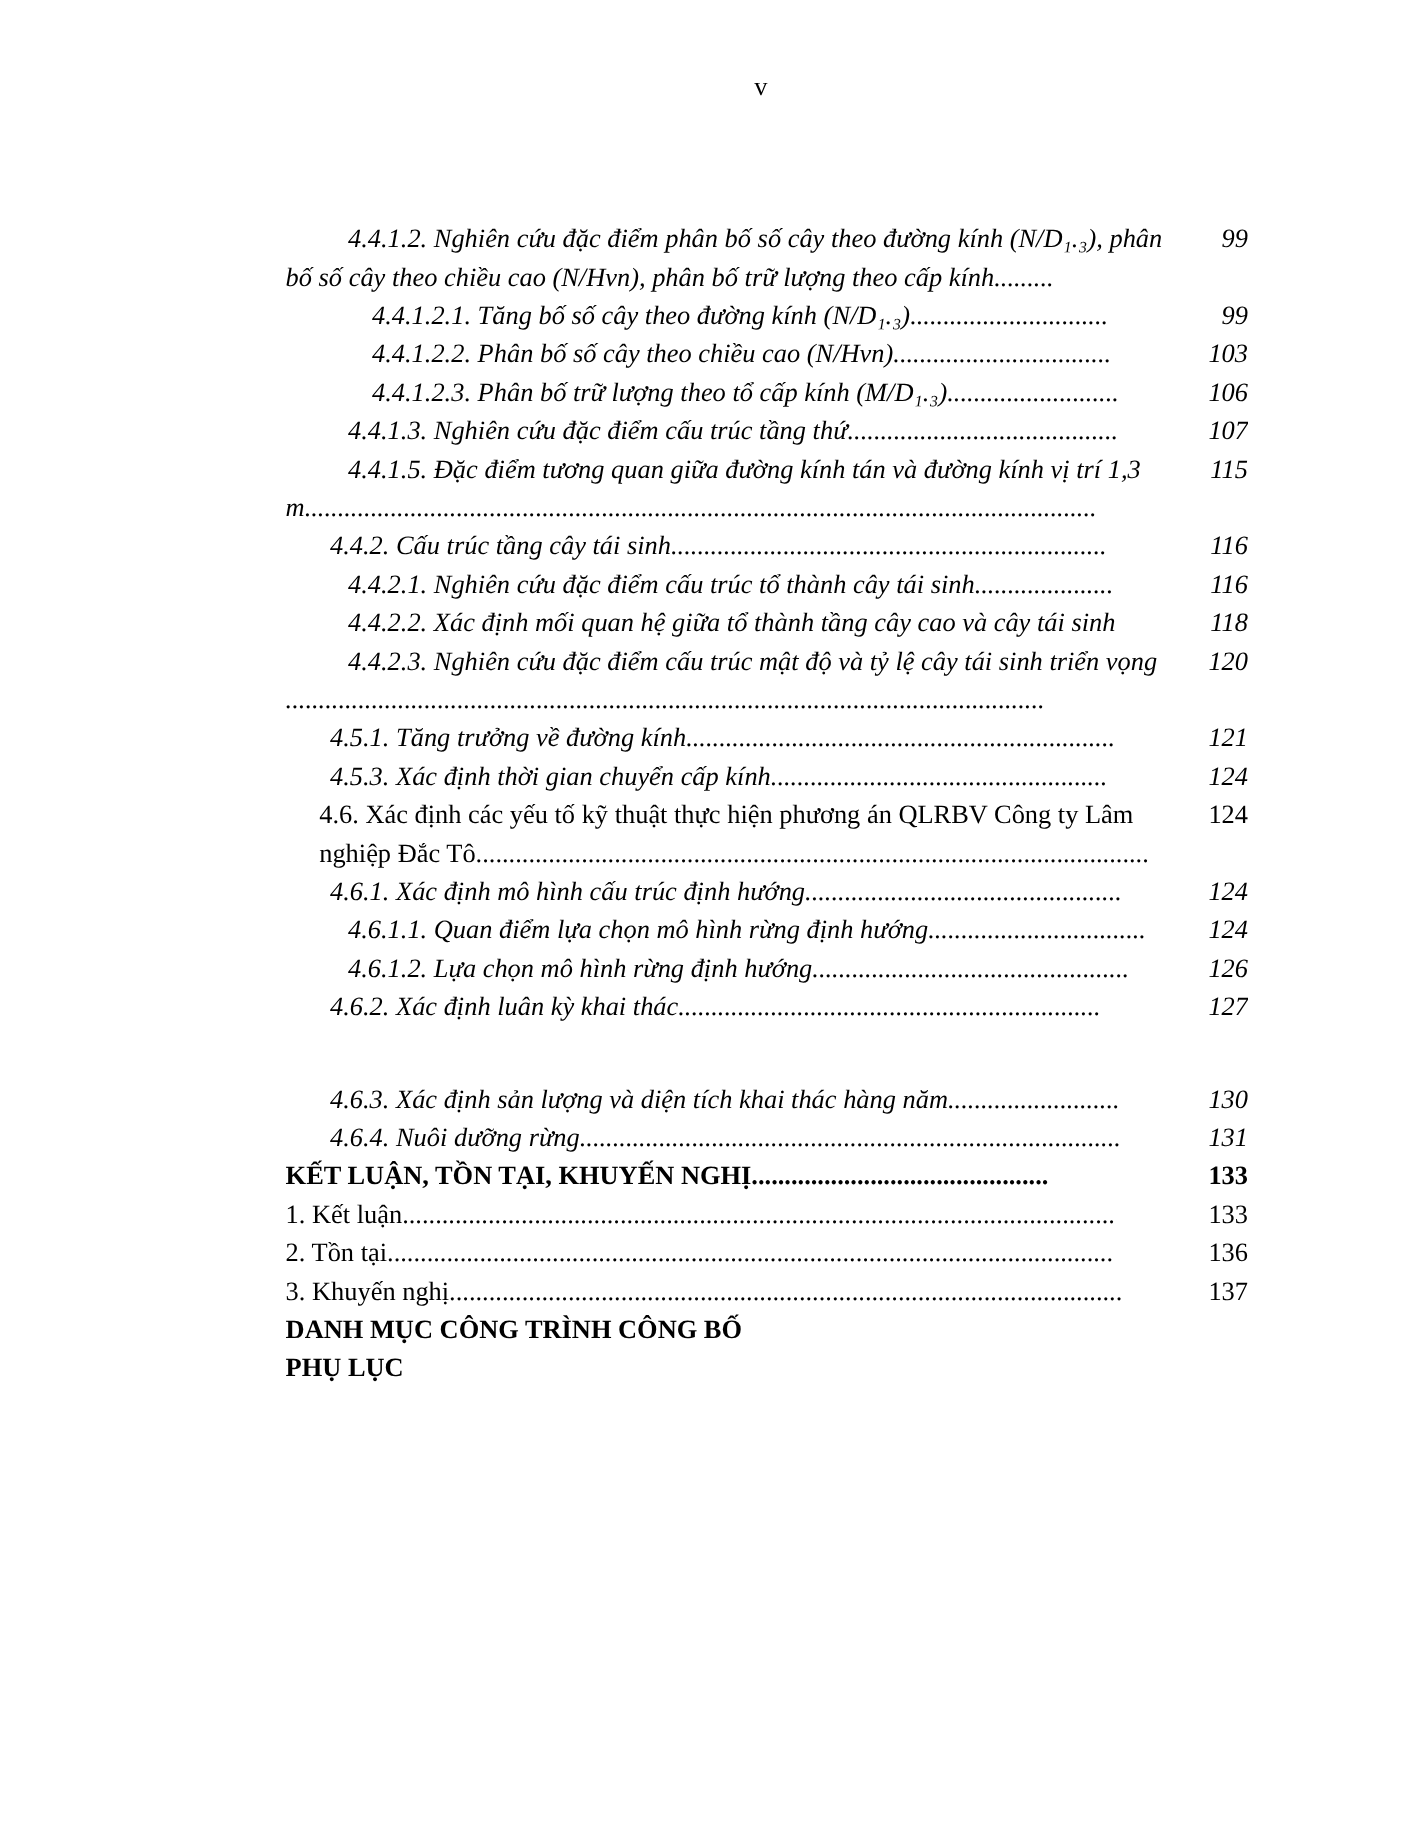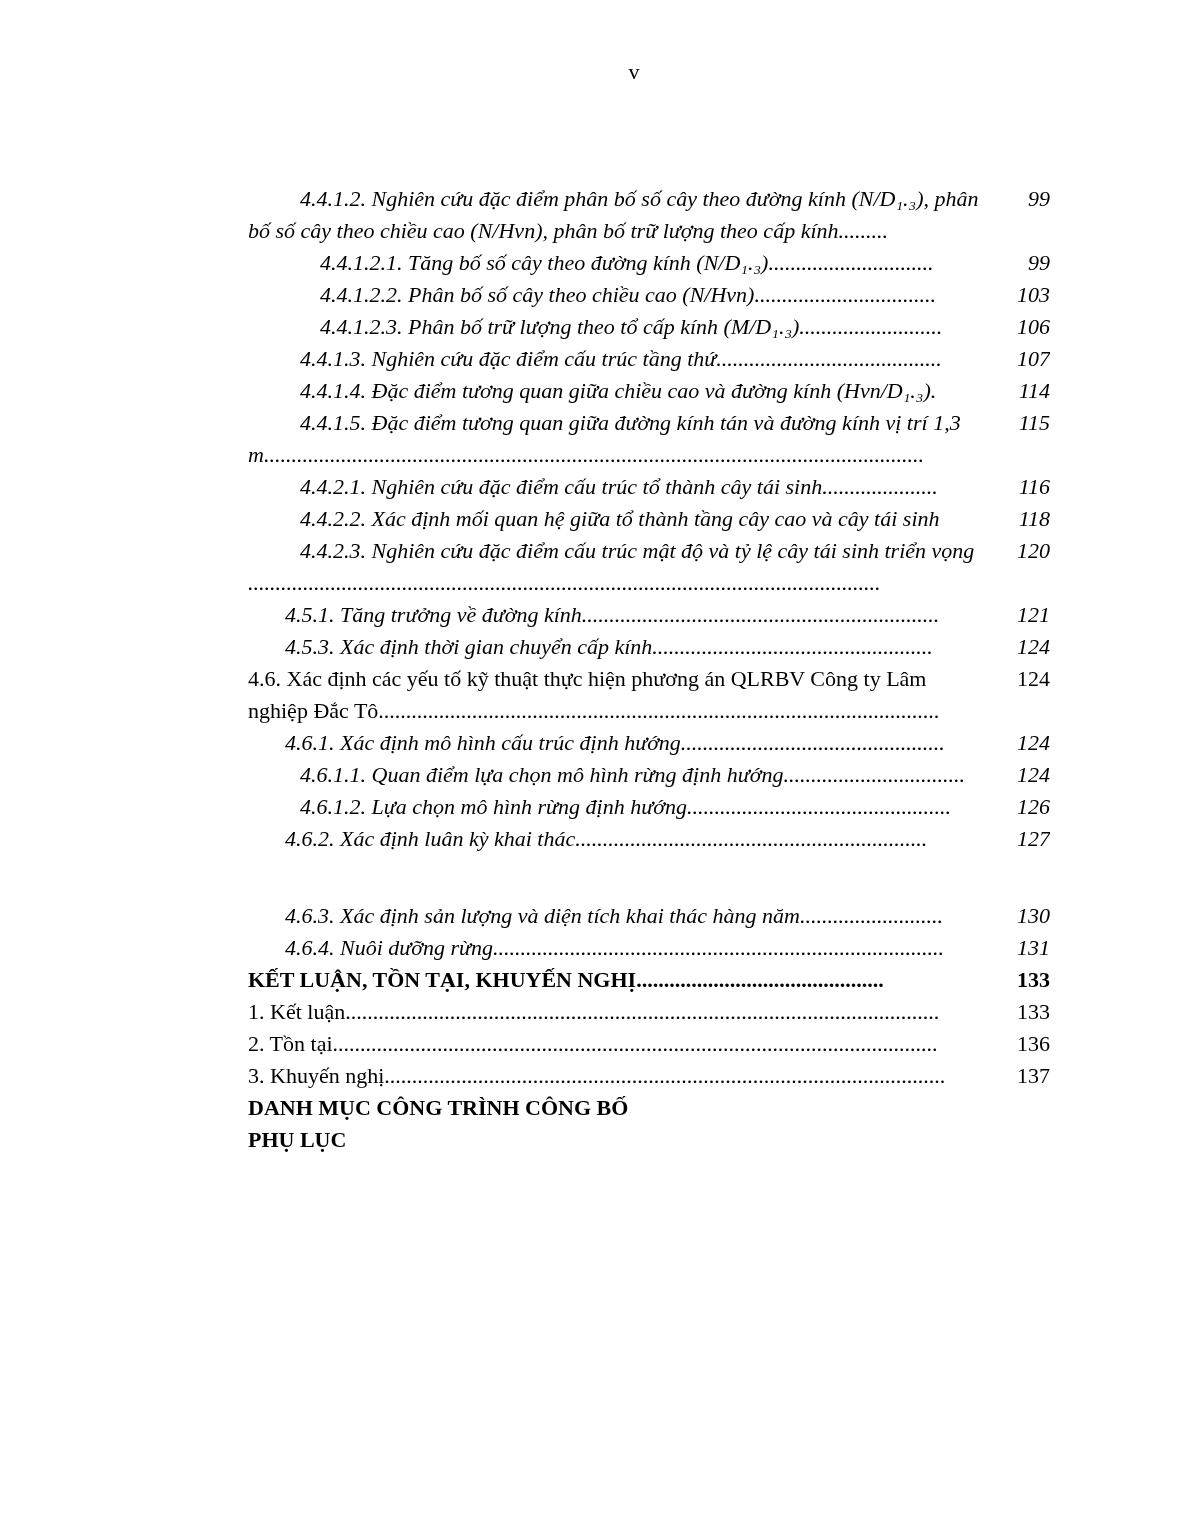--- a/index.html
+++ b/index.html
@@ -25,21 +25,21 @@
     top: 58px;
     left: 233px;
     width: 802px;
     text-align: center;
     font-size: 22px;
     line-height: 28px;
   }
   .toc {
     position: absolute;
     top: 183px;
-    left: 248px;
+    left: 238px;
     width: 802px;
   }
   .toc-entry {
     position: relative;
     font-size: 22px;
     line-height: 32px;
     padding-right: 66px;
     overflow: hidden;
   }
   .toc-entry.italic { font-style: italic; }
@@ -63,30 +63,30 @@
 
 <div class="page">
   <div class="header-pagenum">v</div>
 
   <div class="toc">
       <div class="toc-entry lvl2 italic" style="max-height: 64px;"><span>4.4.1.2. Nghiên cứu đặc điểm phân bố số cây theo đường kính (N/D₁.₃), phân bố số cây theo chiều cao (N/Hvn), phân bố trữ lượng theo cấp kính.........</span><span class="toc-page">99</span></div>
       <div class="toc-entry lvl3 italic" style="max-height: 32px;"><span>4.4.1.2.1. Tăng bố số cây theo đường kính (N/D₁.₃)..............................</span><span class="toc-page">99</span></div>
       <div class="toc-entry lvl3 italic" style="max-height: 32px;"><span>4.4.1.2.2. Phân bố số cây theo chiều cao (N/Hvn).................................</span><span class="toc-page">103</span></div>
       <div class="toc-entry lvl3 italic" style="max-height: 32px;"><span>4.4.1.2.3. Phân bố trữ lượng theo tổ cấp kính (M/D₁.₃)..........................</span><span class="toc-page">106</span></div>
       <div class="toc-entry lvl2 italic" style="max-height: 32px;"><span>4.4.1.3. Nghiên cứu đặc điểm cấu trúc tầng thứ.........................................</span><span class="toc-page">107</span></div>
-      <div class="toc-entry lvl2 italic" style="max-height: 32px;"><span>4.4.1.4. Đặc điểm tương quan giữa chiều cao và đường kính (Hvn/D₁.₃).</span><span class="toc-page">114</span></div>
+      <div class="toc-entry lvl2 italic" style="max-height: 32px;"><span class="toc-page">114</span></div>
       <div class="toc-entry lvl2 italic" style="max-height: 64px;"><span>4.4.1.5. Đặc điểm tương quan giữa đường kính tán và đường kính vị trí 1,3 m........................................................................................................................</span><span class="toc-page">115</span></div>
-      <div class="toc-entry lvl1 italic" style="max-height: 32px;"><span class="toc-page">116</span></div>
+      <div class="toc-entry lvl1 italic" style="max-height: 32px;"><span>4.4.2. Cấu trúc tầng cây tái sinh..................................................................</span><span class="toc-page">116</span></div>
       <div class="toc-entry lvl2 italic" style="max-height: 32px;"><span>4.4.2.1. Nghiên cứu đặc điểm cấu trúc tổ thành cây tái sinh.....................</span><span class="toc-page">116</span></div>
       <div class="toc-entry lvl2 italic" style="max-height: 32px;"><span>4.4.2.2. Xác định mối quan hệ giữa tổ thành tầng cây cao và cây tái sinh</span><span class="toc-page">118</span></div>
       <div class="toc-entry lvl2 italic" style="max-height: 64px;"><span>4.4.2.3. Nghiên cứu đặc điểm cấu trúc mật độ và tỷ lệ cây tái sinh triển vọng ...................................................................................................................</span><span class="toc-page">120</span></div>
       <div class="toc-entry lvl0 regular" style="max-height: 64px;"><span class="toc-page">121</span></div>
       <div class="toc-entry lvl1 italic" style="max-height: 32px;"><span>4.5.1. Tăng trưởng về đường kính.................................................................</span><span class="toc-page">121</span></div>
       <div class="toc-entry lvl1 italic" style="max-height: 32px;"><span>4.5.3. Xác định thời gian chuyển cấp kính...................................................</span><span class="toc-page">124</span></div>
-      <div class="toc-entry lvl0 regular" style="max-height: 64px;"><span>4.6. Xác định các yếu tố kỹ thuật thực hiện phương án QLRBV Công ty Lâm nghiệp Đắc Tô......................................................................................................</span><span class="toc-page">124</span></div>
+      <div class="toc-entry lvl0 regular" style="max-height: 64px; margin-left: 28px;"><span>4.6. Xác định các yếu tố kỹ thuật thực hiện phương án QLRBV Công ty Lâm nghiệp Đắc Tô......................................................................................................</span><span class="toc-page">124</span></div>
       <div class="toc-entry lvl1 italic" style="max-height: 32px;"><span>4.6.1. Xác định mô hình cấu trúc định hướng................................................</span><span class="toc-page">124</span></div>
       <div class="toc-entry lvl2 italic" style="max-height: 32px;"><span>4.6.1.1. Quan điểm lựa chọn mô hình rừng định hướng.................................</span><span class="toc-page">124</span></div>
       <div class="toc-entry lvl2 italic" style="max-height: 32px;"><span>4.6.1.2. Lựa chọn mô hình rừng định hướng................................................</span><span class="toc-page">126</span></div>
       <div class="toc-entry lvl1 italic" style="max-height: 32px; font-family: Liberation Serif, serif;"><span>4.6.2. Xác định luân kỳ khai thác................................................................</span><span class="toc-page">127</span></div>
       <div class="toc-entry lvl1 italic" style="max-height: 32px; margin-top: 45px;"><span>4.6.3. Xác định sản lượng và diện tích khai thác hàng năm..........................</span><span class="toc-page">130</span></div>
       <div class="toc-entry lvl1 italic" style="max-height: 32px;"><span>4.6.4. Nuôi dưỡng rừng..................................................................................</span><span class="toc-page">131</span></div>
       <div class="toc-entry lvl0 bold" style="max-height: 32px;"><span>KẾT LUẬN, TỒN TẠI, KHUYẾN NGHỊ.............................................</span><span class="toc-page">133</span></div>
       <div class="toc-entry lvl0 regular" style="max-height: 32px;"><span>1. Kết luận............................................................................................................</span><span class="toc-page">133</span></div>
       <div class="toc-entry lvl0 regular" style="max-height: 32px;"><span>2. Tồn tại..............................................................................................................</span><span class="toc-page">136</span></div>
       <div class="toc-entry lvl0 regular" style="max-height: 32px;"><span>3. Khuyến nghị......................................................................................................</span><span class="toc-page">137</span></div>

